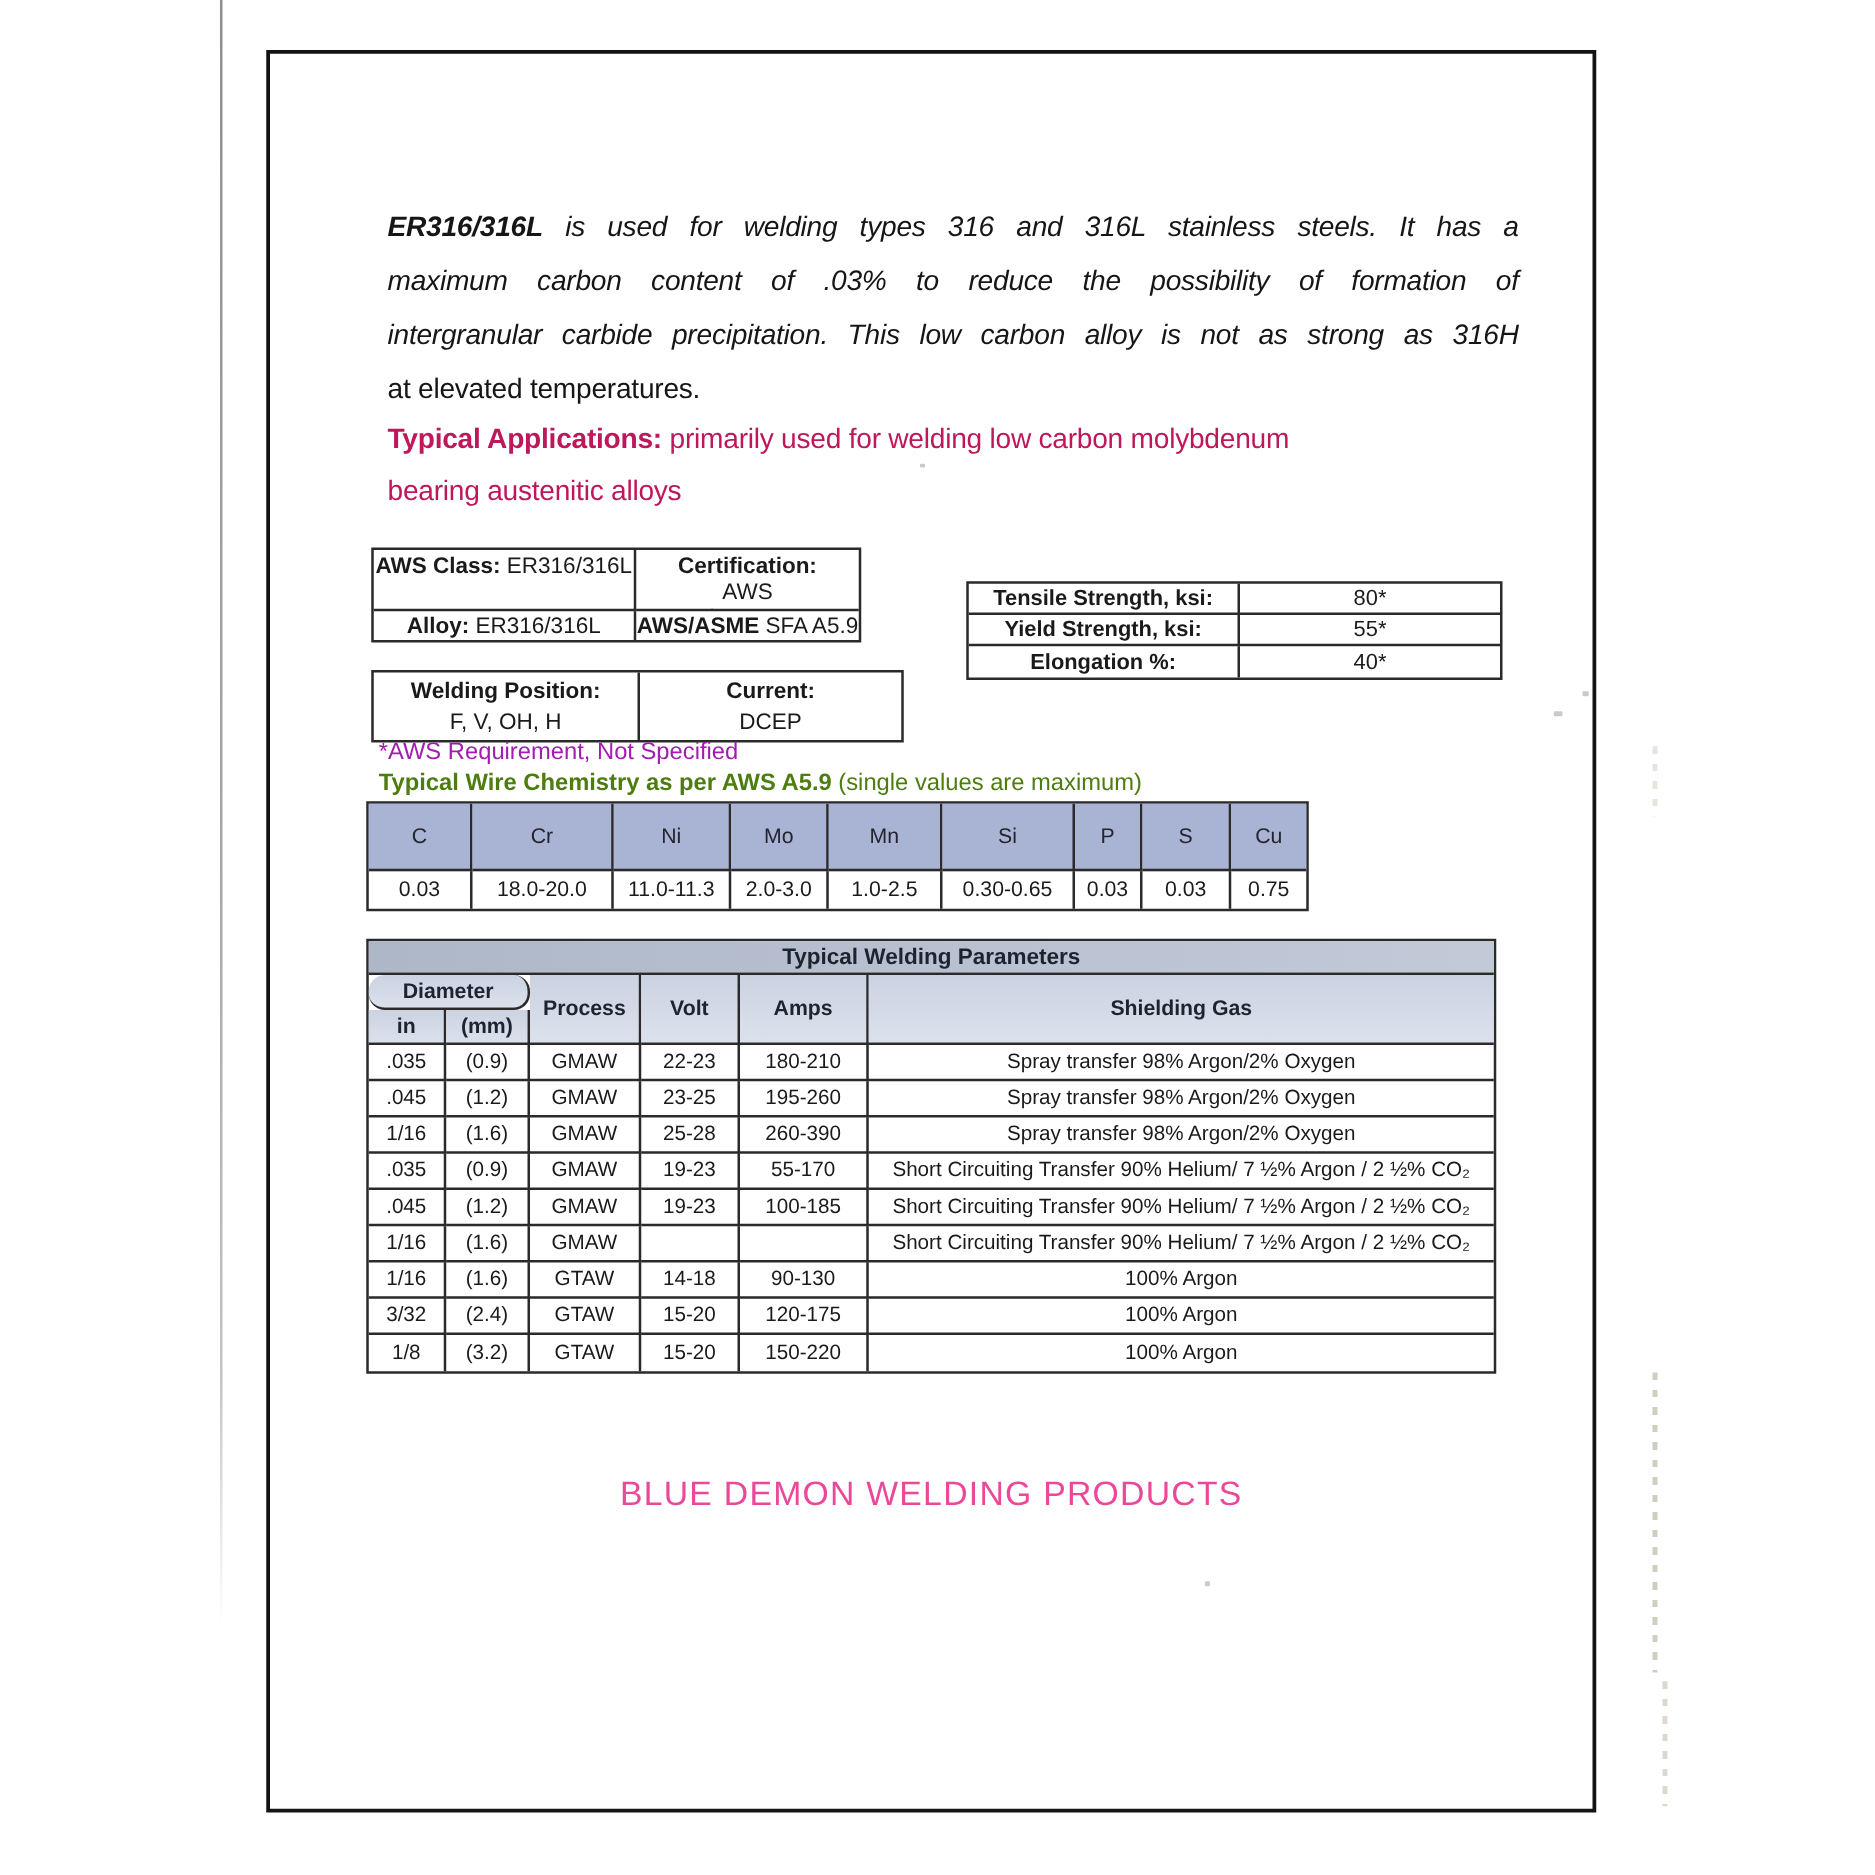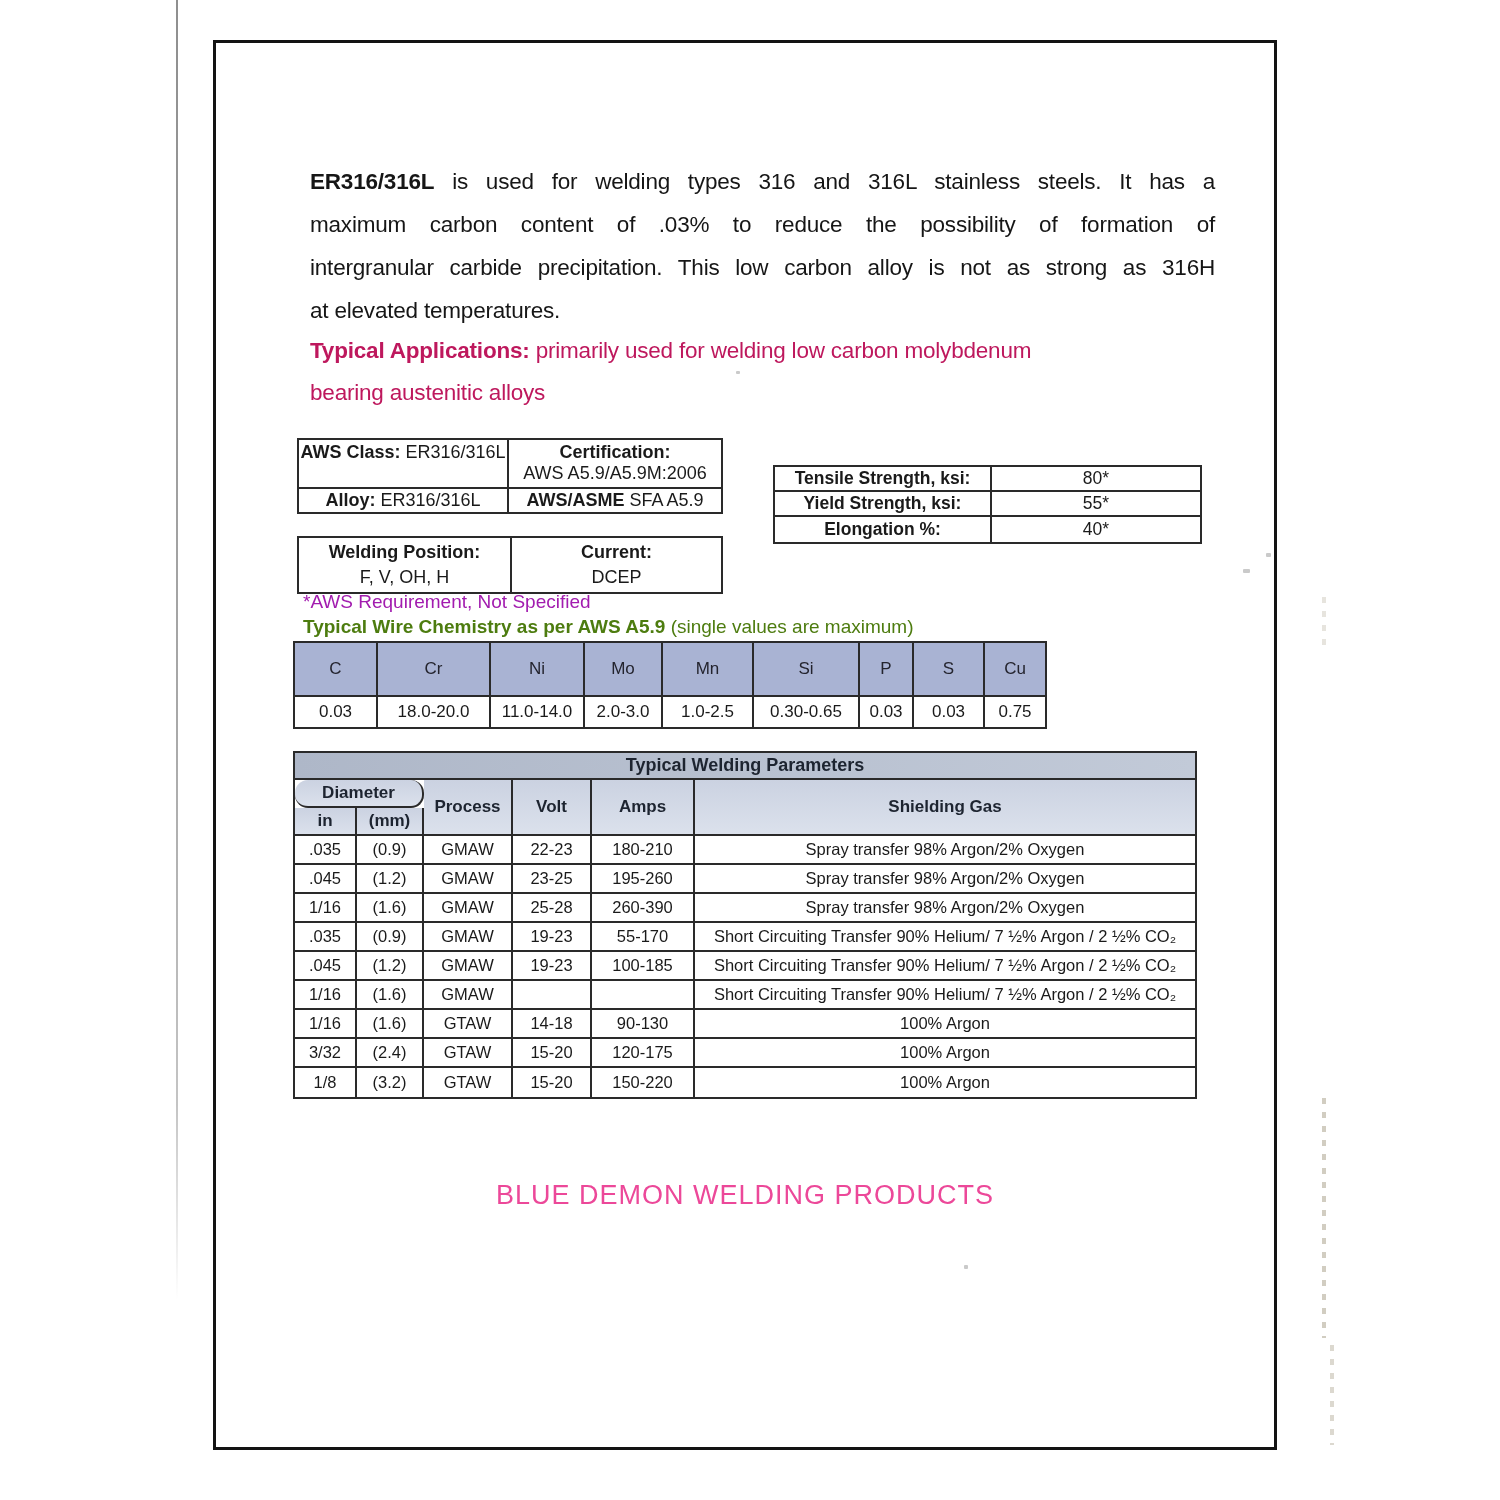--- a/index.html
+++ b/index.html
@@ -13,34 +13,34 @@
   .strip-a{left:1322px;top:597px;height:56px;opacity:.35;}
   .strip-b{left:1322px;top:1098px;height:240px;}
   .strip-c{left:1330px;top:1345px;height:100px;opacity:.5;}
   .speck{position:absolute;background:#9e9e9e;border-radius:1px;opacity:.55;}
   
   .page-border{position:absolute;left:213px;top:40px;width:1064px;height:1410px;
       border:3px solid #131313;box-sizing:border-box;}
   
   .intro{position:absolute;left:310px;top:160px;width:905px;font-size:22.5px;
       letter-spacing:-0.2px;line-height:43px;color:#161616;}
-  .jline{text-align:justify;text-align-last:justify;}
+  .jline{text-align:justify;text-align-last:justify;font-style:italic;}
   .lastline{text-align:left;}
   b,.b{font-weight:bold;}
   
   .apps{position:absolute;left:310px;top:330px;width:905px;font-size:22.5px;
       letter-spacing:-0.2px;line-height:42px;color:#be185d;}
   
   .tbl{position:absolute;display:grid;box-sizing:border-box;border:2px solid #2a2a2a;background:#fff;}
   .cell{box-sizing:border-box;border-right:2px solid #2a2a2a;border-bottom:2px solid #2a2a2a;
       display:flex;flex-direction:column;align-items:center;justify-content:center;
       text-align:center;overflow:hidden;}
   .noR{border-right:none;} .noB{border-bottom:none;}
   
-  .t-spec{left:297px;top:438px;width:426px;grid-template-columns:210px 1fr;grid-template-rows:49px 23px;font-size:18px;}
+  .t-spec{left:297px;top:438px;width:392px;grid-template-columns:210px 1fr;grid-template-rows:49px 23px;font-size:18px;}
   .t-spec .top{justify-content:flex-start;padding-top:2px;}
   
   .t-pos{left:297px;top:536px;width:426px;grid-template-columns:213px 1fr;grid-template-rows:54px;font-size:18px;}
   .t-pos .cell{line-height:25px;}
   
   .t-mech{left:773px;top:465px;width:429px;grid-template-columns:217px 1fr;grid-template-rows:repeat(3,25px);font-size:17.5px;}
   
   .footnote{position:absolute;left:303px;top:591px;font-size:19px;color:#a21caf;}
   .chem-caption{position:absolute;left:303px;top:616px;font-size:19px;color:#4d7c0f;}
   
@@ -140,21 +140,21 @@
     <div class="cell chem-h">Cr</div>
     <div class="cell chem-h">Ni</div>
     <div class="cell chem-h">Mo</div>
     <div class="cell chem-h">Mn</div>
     <div class="cell chem-h">Si</div>
     <div class="cell chem-h">P</div>
     <div class="cell chem-h">S</div>
     <div class="cell chem-h noR">Cu</div>
     <div class="cell noB">0.03</div>
     <div class="cell noB">18.0-20.0</div>
-    <div class="cell noB">11.0-14.0</div>
+    <div class="cell noB">11.0-11.3</div>
     <div class="cell noB">2.0-3.0</div>
     <div class="cell noB">1.0-2.5</div>
     <div class="cell noB">0.30-0.65</div>
     <div class="cell noB">0.03</div>
     <div class="cell noB">0.03</div>
     <div class="cell noB noR">0.75</div>
   </div>
 
   <div class="tbl t-params">
     <div class="cell ptitle noR">Typical Welding Parameters</div>

